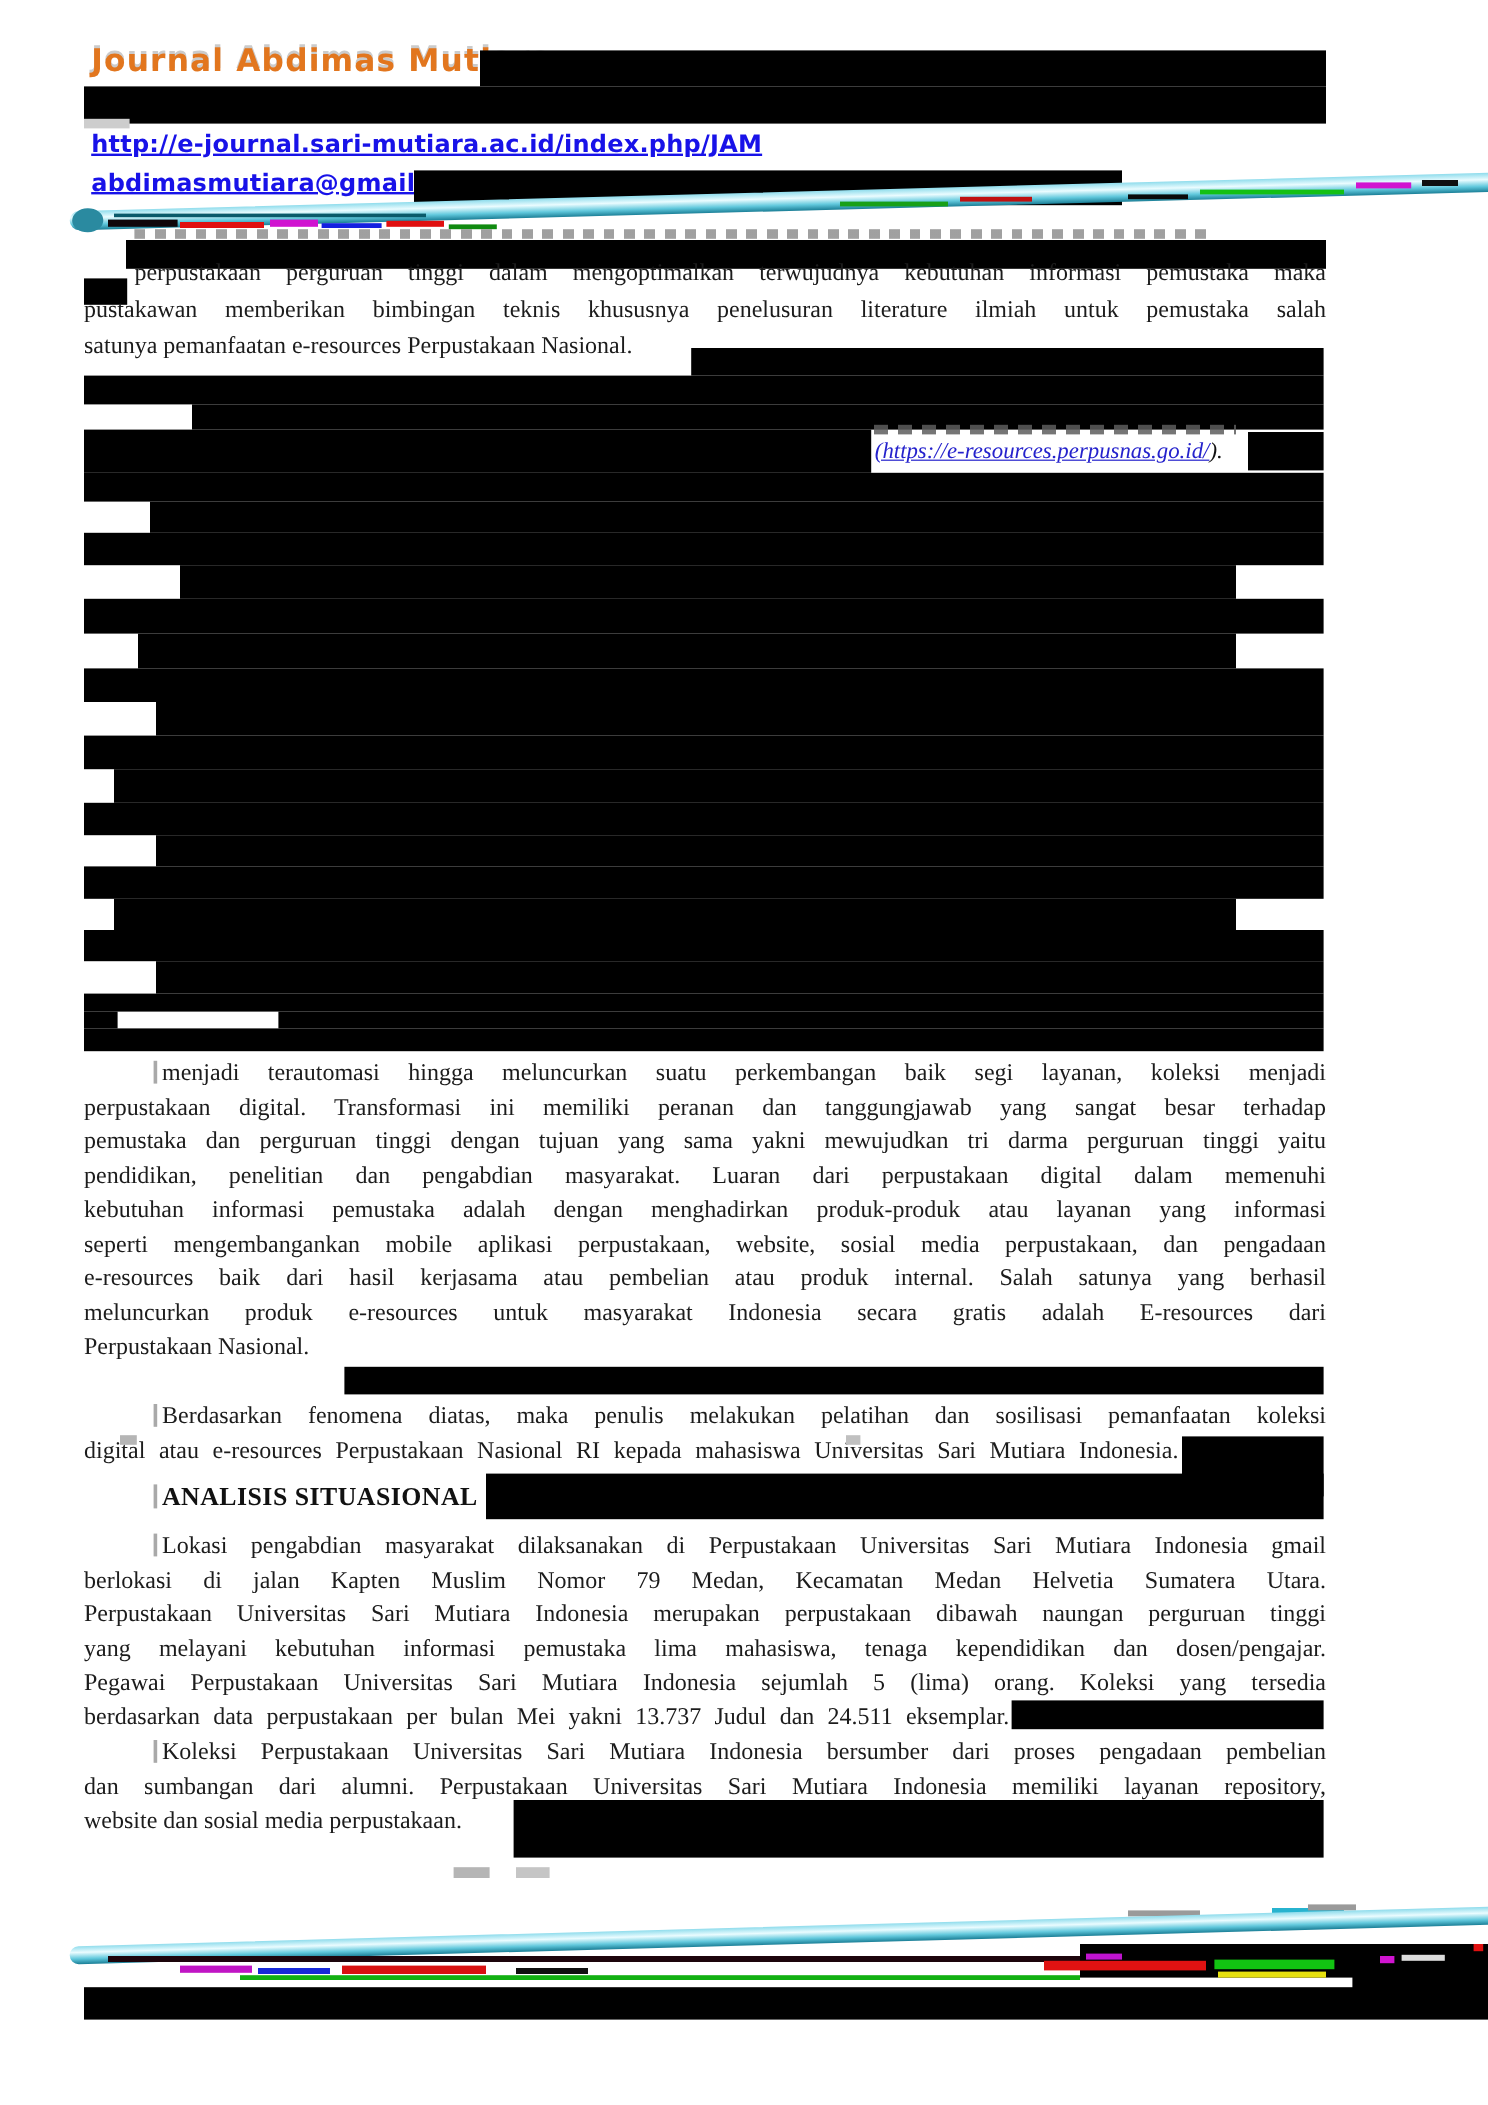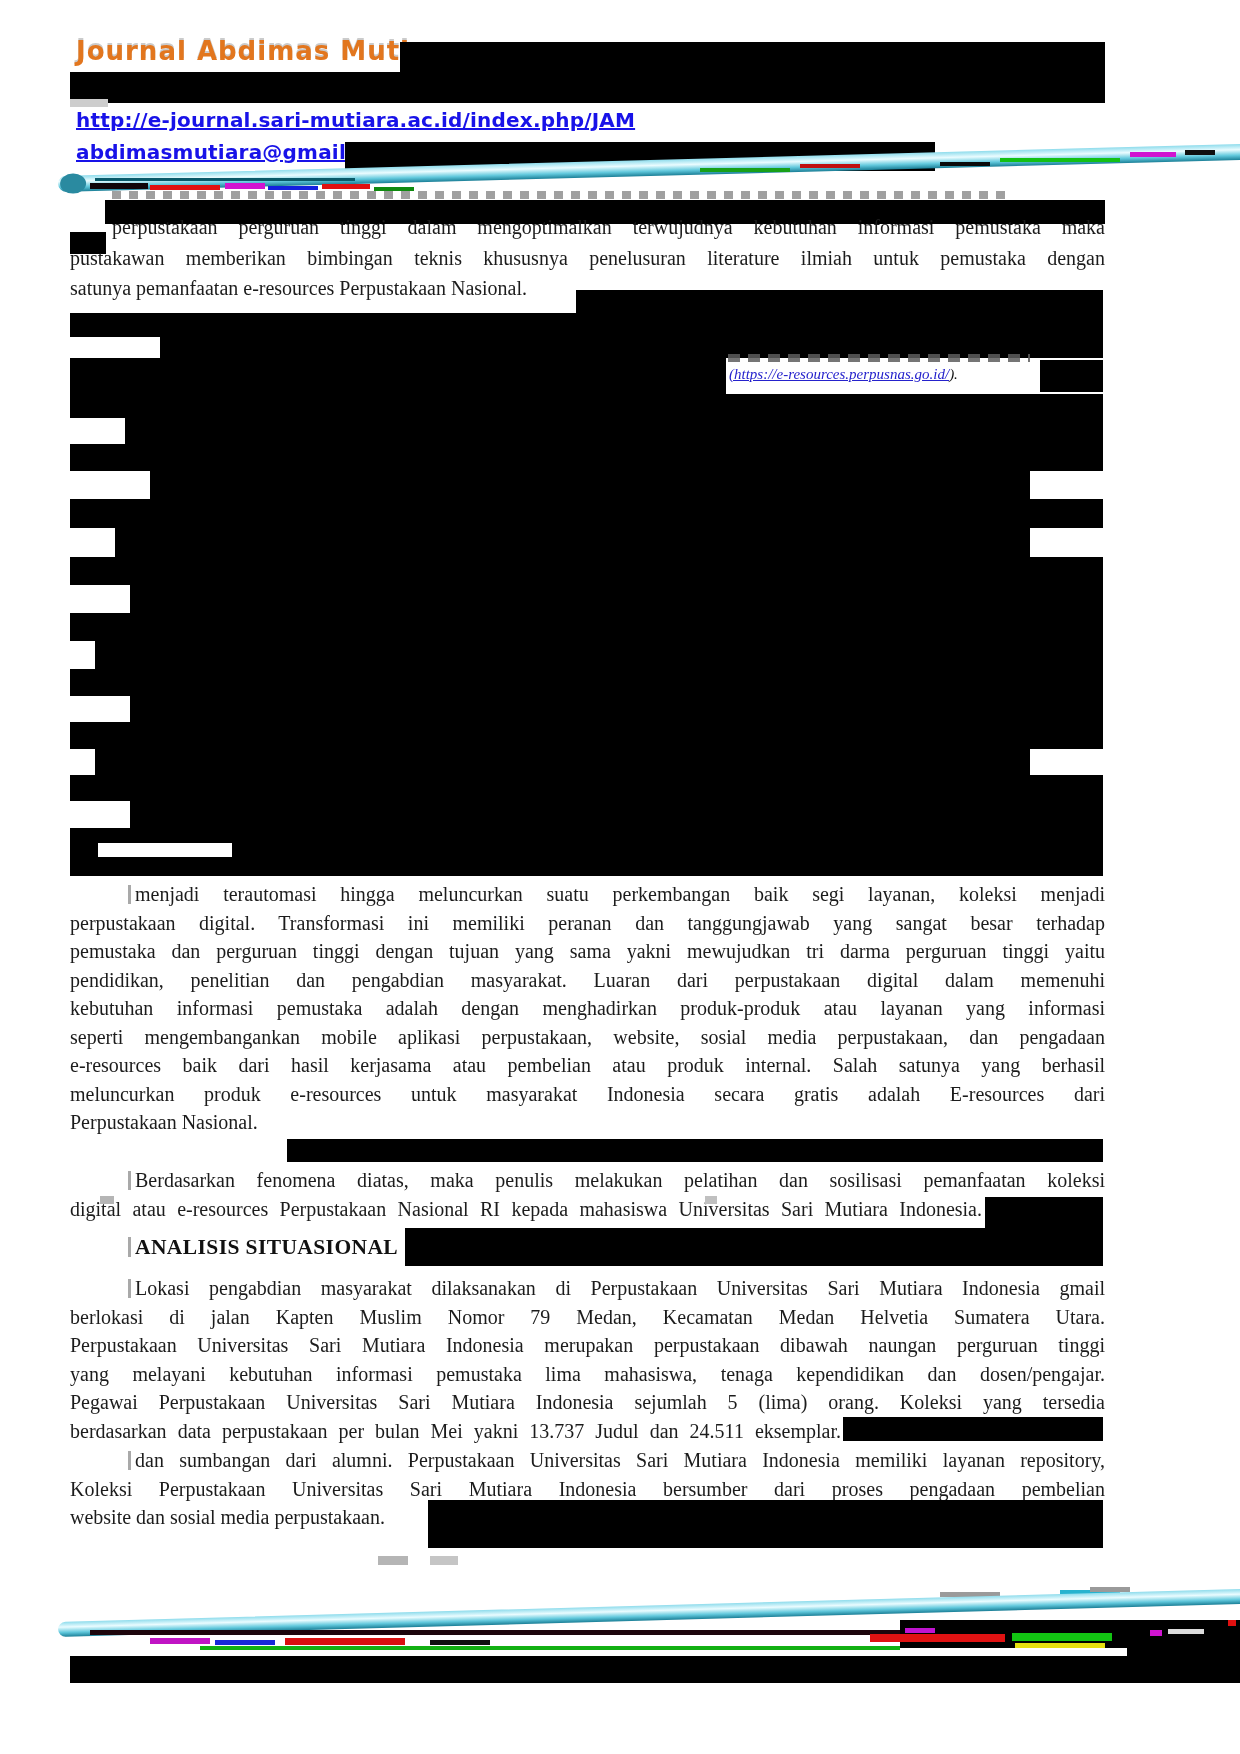--- a/index.html
+++ b/index.html
@@ -51,21 +51,21 @@
   #para-berdasarkan .tline:nth-child(2) { width:912px; text-align-last:justify; }
   #para-lokasi .tline:nth-child(6) { width:771px; text-align-last:justify; }
   .section-heading {
     position:absolute; left:70px; top:1229px; width:1035px; padding-left:58px; box-sizing:border-box;
     font-weight:bold; font-size:21.5px; letter-spacing:.4px; color:#111; line-height:36px;
   }
   .section-heading::before {
     content:""; display:inline-block; width:3px; height:20px; background:#a9a9a9;
     margin-right:4px; vertical-align:-3px;
   }
-  .eres-link-row { position:absolute; left:729px; top:366px; font-size:15px; font-style:italic; }
+  .eres-link-row { position:absolute; left:729px; top:366px; font-size:19px; font-style:italic; }
   .eres-link-row a { color:#2522cc; text-decoration:underline; }
   .eres-suffix { color:#111; }
 </style>
 </head>
 <body>
 
 <div class="page">
 
   <div class="journal-title">Journal Abdimas Mutiara</div>
   <div class="rd" style="left:400px;top:42px;width:705px;height:30px;"></div>
@@ -92,21 +92,21 @@
   <div class="art" style="left:940px;top:162px;width:50px;height:4px;background:#0a0a0a;"></div>
   <div class="art" style="left:1000px;top:158px;width:120px;height:4px;background:#14c014;"></div>
   <div class="art" style="left:1130px;top:152px;width:46px;height:5px;background:#d014d0;"></div>
   <div class="art" style="left:1185px;top:150px;width:30px;height:5px;background:#101010;"></div>
 
   <div class="fringe" style="left:112px;top:191px;width:895px;"></div>
   <div class="rd" style="left:105px;top:200px;width:1000px;height:24px;"></div>
   <div class="rd" style="left:70px;top:232px;width:36px;height:22px;"></div>
   <div class="para lh30" id="para-intro" style="top:212px;">
       <div class="tline">perpustakaan perguruan tinggi dalam mengoptimalkan terwujudnya kebutuhan informasi pemustaka maka</div>
-      <div class="tline">pustakawan memberikan bimbingan teknis khususnya penelusuran literature ilmiah untuk pemustaka dengan</div>
+      <div class="tline">pustakawan memberikan bimbingan teknis khususnya penelusuran literature ilmiah untuk pemustaka salah</div>
       <div class="tline last">satunya pemanfaatan e-resources Perpustakaan Nasional.</div>
     </div>
   <div class="rd" style="left:576px;top:290px;width:527px;height:23px;"></div>
 
   <div class="rd" style="left:70px;top:313px;width:1033px;height:24px;"></div>
   <div class="rd" style="left:160px;top:337px;width:943px;height:21px;"></div>
   <div class="rd" style="left:70px;top:358px;width:656px;height:36px;"></div>
   <div class="fringe dark" style="left:728px;top:354px;width:302px;"></div>
   <div class="eres-link-row"><a href="#">(https://e-resources.perpusnas.go.id/</a><span class="eres-suffix">).</span></div>
   <div class="rd" style="left:1040px;top:360px;width:63px;height:32px;"></div>
@@ -159,22 +159,22 @@
       <div class="tline">Lokasi pengabdian masyarakat dilaksanakan di Perpustakaan Universitas Sari Mutiara Indonesia gmail</div>
       <div class="tline">berlokasi di jalan Kapten Muslim Nomor 79 Medan, Kecamatan Medan Helvetia Sumatera Utara.</div>
       <div class="tline">Perpustakaan Universitas Sari Mutiara Indonesia merupakan perpustakaan dibawah naungan perguruan tinggi</div>
       <div class="tline">yang melayani kebutuhan informasi pemustaka lima mahasiswa, tenaga kependidikan dan dosen/pengajar.</div>
       <div class="tline">Pegawai Perpustakaan Universitas Sari Mutiara Indonesia sejumlah 5 (lima) orang. Koleksi yang tersedia</div>
       <div class="tline last">berdasarkan data perpustakaan per bulan Mei yakni 13.737 Judul dan 24.511 eksemplar.</div>
     </div>
   <div class="rd" style="left:843px;top:1417px;width:260px;height:24px;"></div>
 
   <div class="para lh28 cindent" id="para-koleksi" style="top:1446px;">
+      <div class="tline">Koleksi Perpustakaan Universitas Sari Mutiara Indonesia bersumber dari proses pengadaan pembelian</div>
       <div class="tline">dan sumbangan dari alumni. Perpustakaan Universitas Sari Mutiara Indonesia memiliki layanan repository,</div>
-      <div class="tline">Koleksi Perpustakaan Universitas Sari Mutiara Indonesia bersumber dari proses pengadaan pembelian</div>
       <div class="tline last">website dan sosial media perpustakaan.</div>
     </div>
   <div class="rd" style="left:428px;top:1500px;width:675px;height:48px;"></div>
   <div class="art" style="left:378px;top:1556px;width:30px;height:9px;background:#b5b5b5;"></div>
   <div class="art" style="left:430px;top:1556px;width:28px;height:9px;background:#c5c5c5;"></div>
 
   <div class="art" style="left:940px;top:1592px;width:60px;height:5px;background:#9a9a9a;"></div>
   <div class="art" style="left:1060px;top:1590px;width:60px;height:5px;background:#27b3cf;"></div>
   <div class="art" style="left:1090px;top:1587px;width:40px;height:5px;background:#9a9a9a;"></div>
   <div class="rd" style="left:900px;top:1620px;width:340px;height:28px;"></div>

